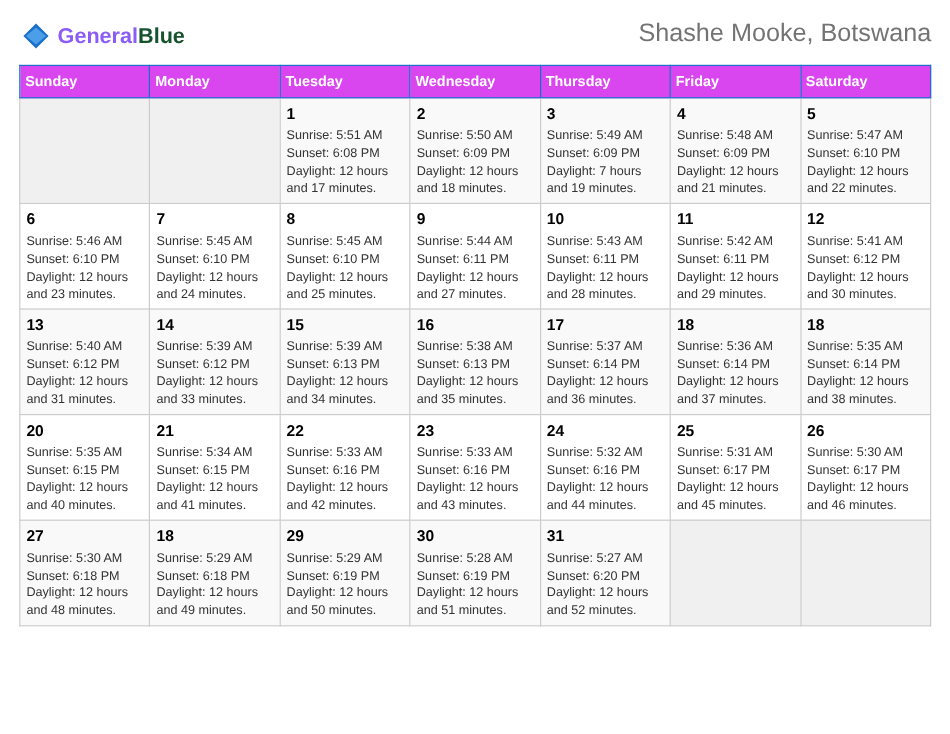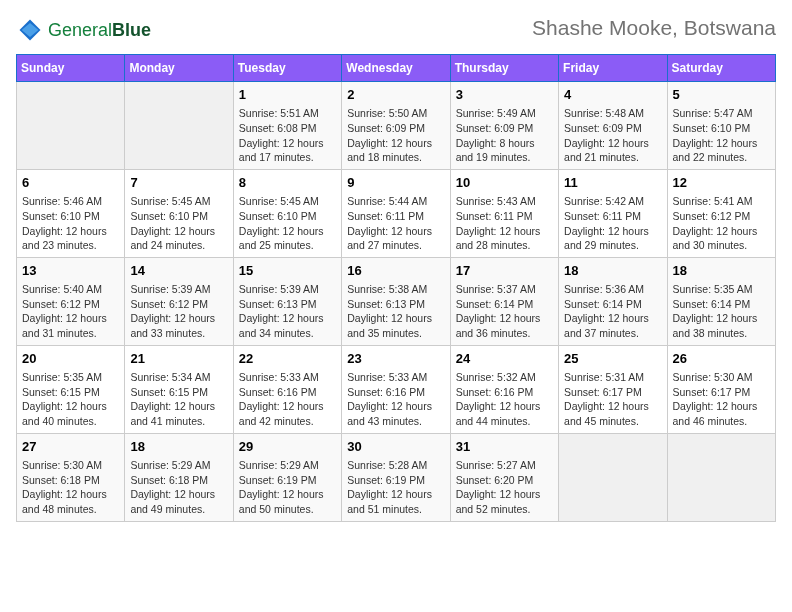--- a/index.html
+++ b/index.html
@@ -36,21 +36,21 @@
     .location-title {
       font-size: 21px;
       color: #737373;
     }
     table {
       width: 100%;
       border-collapse: collapse;
       font-size: 11px;
     }
     thead tr {
-      background-color: #8b5cf6;
+      background-color: #d946ef;
       color: #fff;
     }
     thead th {
       padding: 6px 4px;
       text-align: left;
       font-size: 12px;
       font-weight: bold;
       border: 1px solid #1a6fcc;
     }
     tbody tr {
@@ -86,21 +86,21 @@
 </head>
 <body>
 
 <div class="header">
   <div class="logo">
     <svg class="logo-icon" viewBox="0 0 40 40" xmlns="http://www.w3.org/2000/svg">
       <polygon points="20,5 35,20 20,35 5,20" fill="#1a6fcc"></polygon>
       <polygon points="20,10 32,20 20,30 8,20" fill="#4a9fe8"></polygon>
     </svg>
     <div>
-      <span style="font-size:18px;font-weight:normal;color:#15803d;">General</span><span style="font-size:18px;font-weight:bold;color:#14532d;">Blue</span>
+      <span style="font-size:18px;font-weight:bold;color:#8b5cf6;">General</span><span style="font-size:18px;font-weight:bold;color:#14532d;">Blue</span>
     </div>
   </div>
   <div class="title-block">
     <div class="location-title">Shashe Mooke, Botswana</div>
   </div>
 </div>
 
 <table>
   <thead>
     <tr>
@@ -131,21 +131,21 @@
           <div>Sunrise: 5:50 AM</div>
           <div>Sunset: 6:09 PM</div>
           <div>Daylight: 12 hours and 18 minutes.</div>
         </div>
       </td>
         <td>
         <span class="day-number">3</span>
         <div class="day-info">
           <div>Sunrise: 5:49 AM</div>
           <div>Sunset: 6:09 PM</div>
-          <div>Daylight: 8 hours and 19 minutes.</div>
+          <div>Daylight: 7 hours and 19 minutes.</div>
         </div>
       </td>
         <td>
         <span class="day-number">4</span>
         <div class="day-info">
           <div>Sunrise: 5:48 AM</div>
           <div>Sunset: 6:09 PM</div>
           <div>Daylight: 12 hours and 21 minutes.</div>
         </div>
       </td>

